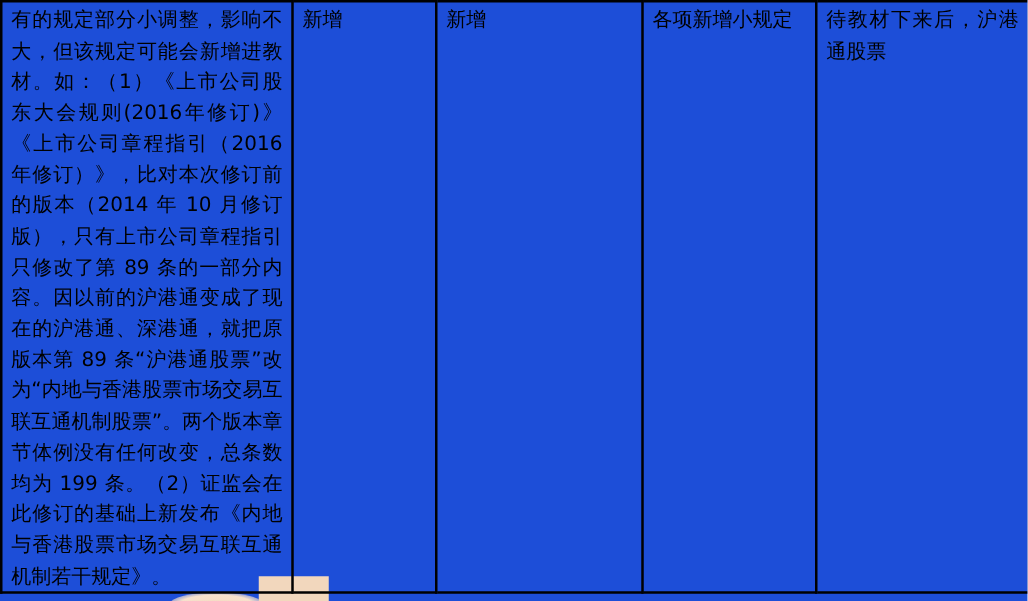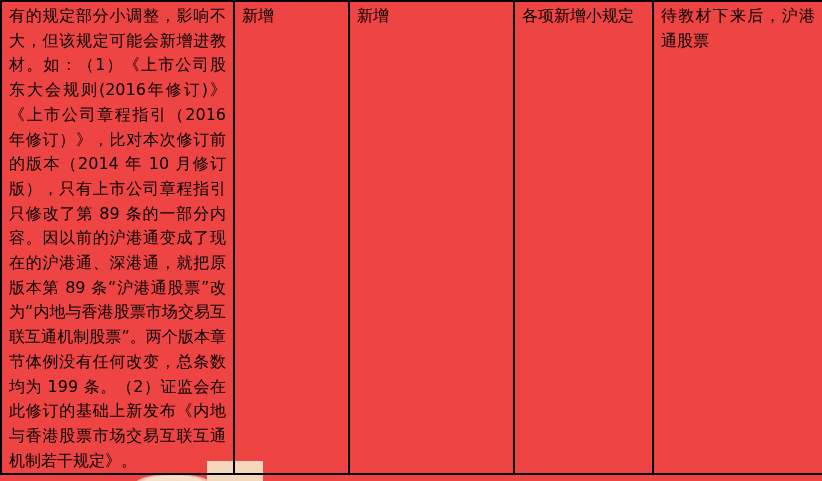--- a/index.html
+++ b/index.html
@@ -4,21 +4,21 @@
 <style>
   html, body {
     margin: 0;
     padding: 0;
     background: #ffffff;
   }
   .page {
     position: relative;
     width: 822px;
     height: 481px;
-    background: #ef4444;
+    background: #1d4ed8;
     overflow: hidden;
     font-family: "DejaVu Sans", sans-serif;
     color: #000000;
   }
   
   .wm-rect {
     position: absolute;
     left: 207px;
     top: 461px;
     width: 56px;

